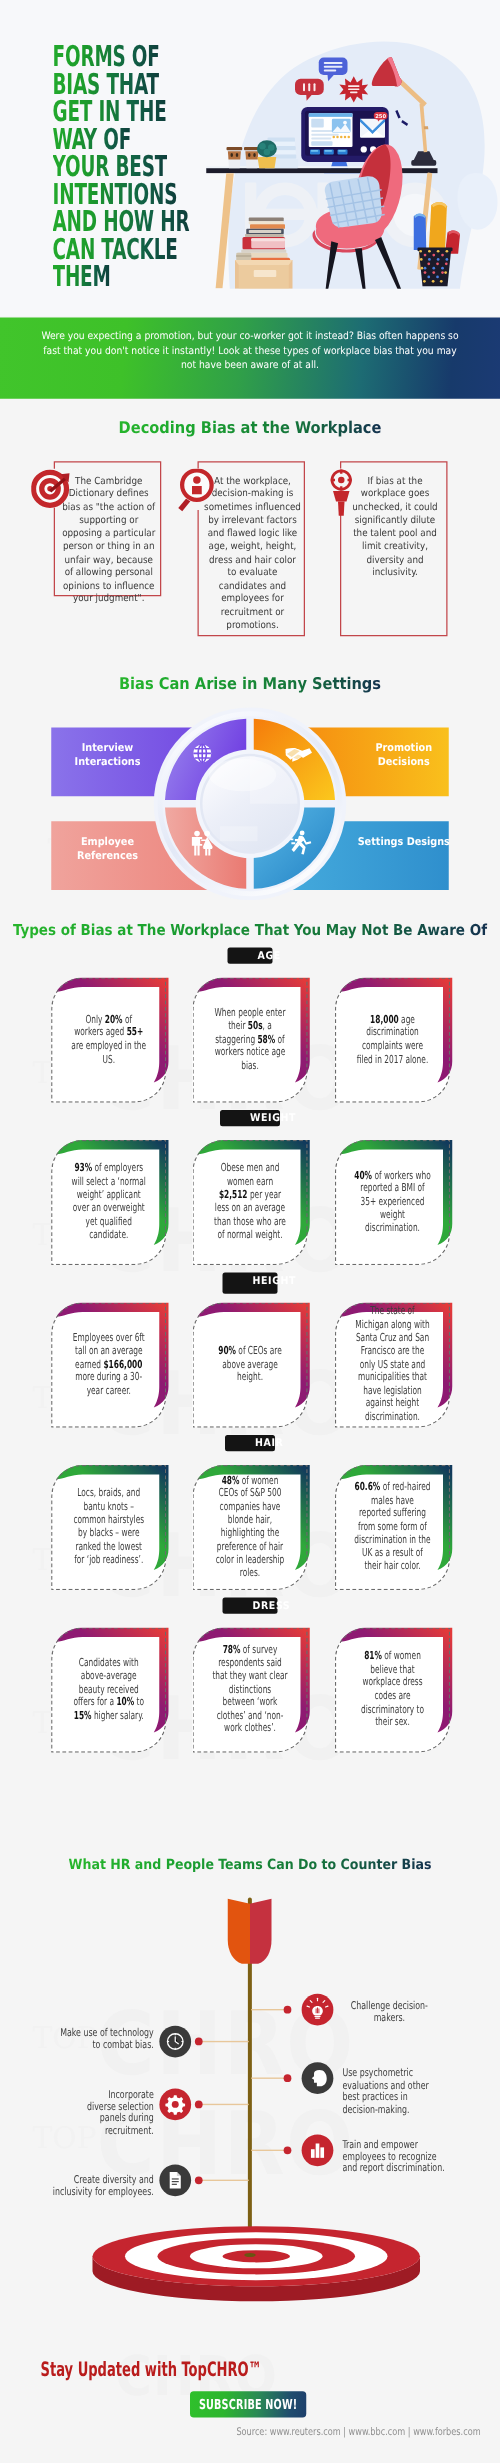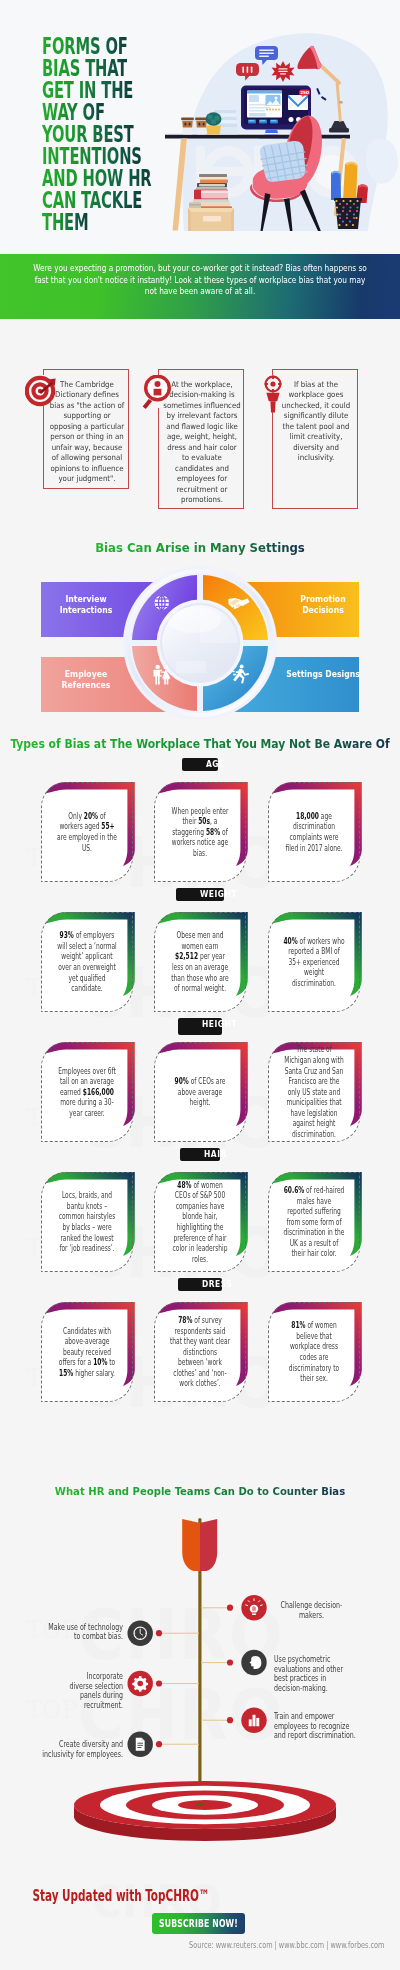--- a/index.html
+++ b/index.html
@@ -351,21 +351,22 @@
   <span class="ln"><i>YOUR BEST</i></span>
   <span class="ln"><i>INTENTIONS</i></span>
   <span class="ln"><i>AND HOW HR</i></span>
   <span class="ln"><i>CAN TACKLE</i></span>
   <span class="ln"><i>THEM</i></span>
 </div>
 </div>
 <div class="banner">
 <p>Were you expecting a promotion, but your co-worker got it instead? Bias often happens so fast that you don't notice it instantly! Look at these types of workplace bias that you may not have been aware of at all.</p>
 </div>
-<div class="dcard" style="left:43px;top:369px;width:86px;height:120px">
+<div class="sec-h" style="top:335px;font-size:13px"><i>Decoding Bias at the Workplace</i></div>
+<div class="dcard" style="left:43px;top:369px;width:86px;height:108px">
  <div class="cp" style="left:4px;top:10px;width:78px">The Cambridge Dictionary defines bias as "the action of supporting or opposing a particular person or thing in an unfair way, because of allowing personal opinions to influence your judgment".</div>
 </div>
 <div class="dcard" style="left:158px;top:369px;width:86px;height:140px">
  <div class="cp" style="left:4px;top:10px;width:78px">At the workplace, decision-making is sometimes influenced by irrelevant factors and flawed logic like age, weight, height, dress and hair color to evaluate candidates and employees for recruitment or promotions.</div>
 </div>
 <div class="dcard" style="left:272px;top:369px;width:86px;height:140px">
  <div class="cp" style="left:4px;top:10px;width:78px">If bias at the workplace goes unchecked, it could significantly dilute the talent pool and limit creativity, diversity and inclusivity.</div>
 </div>
 <div style="position:absolute;left:40px;top:375px;width:8px;height:31px;background:#f5f5f5"></div>
 <div style="position:absolute;left:25px;top:375px;width:31px;height:31px"><svg viewBox="0 0 32 32" width="32" height="32">

